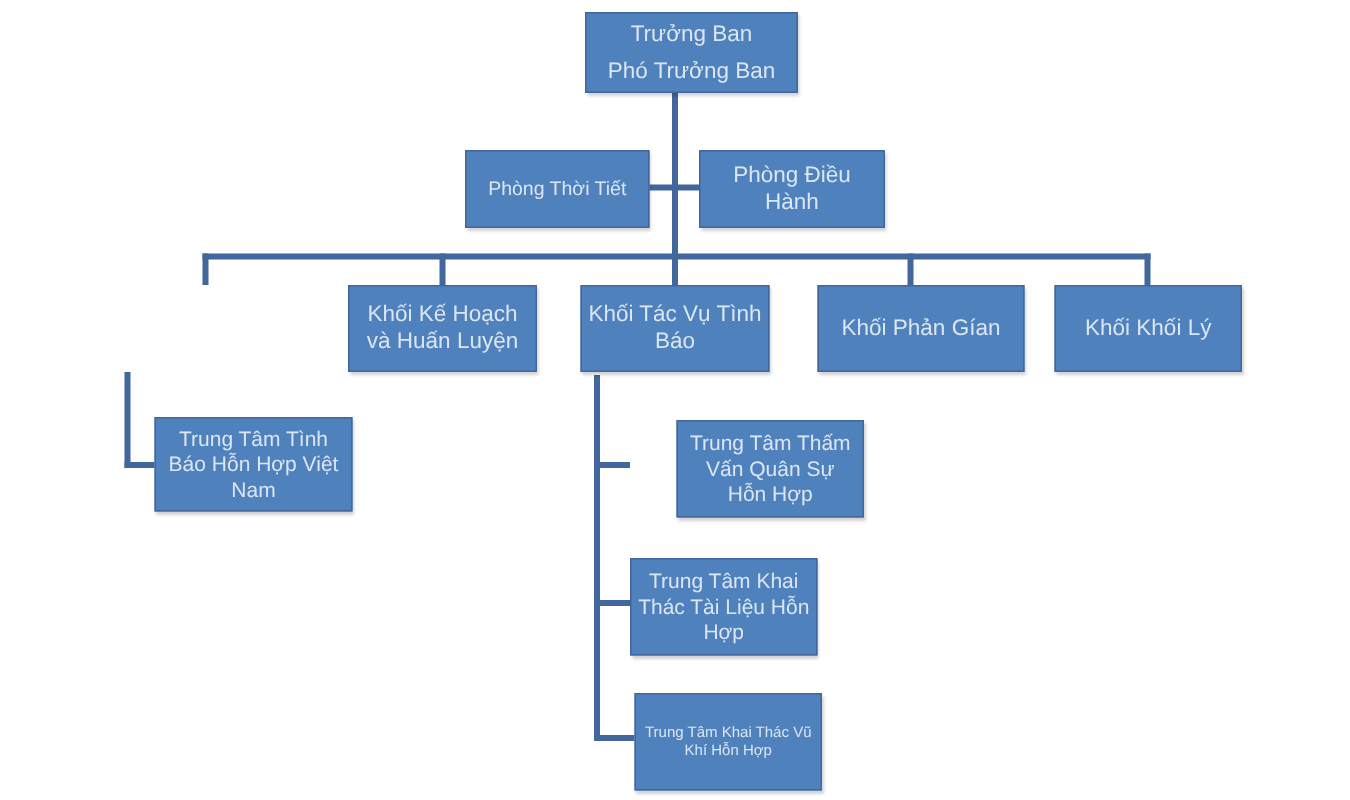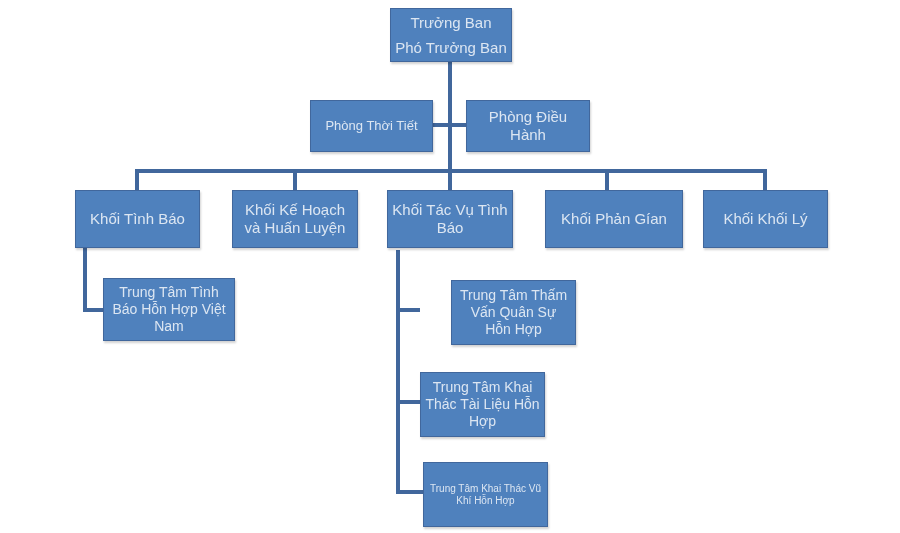--- a/index.html
+++ b/index.html
@@ -22,21 +22,21 @@
     text-align: center;
     white-space: pre-line;
     box-sizing: border-box;
     line-height: 1.2;
     box-shadow: 1px 2px 2px rgba(0,0,0,0.18);
     padding: 2px 3px;
   }
   .conn { position: absolute; background: #41679C; }
 
   
-  #n-root {left:390px; top:8px;   width:122px; height:54px; font-size:15px; line-height:1.7;}
+  #n-root {left:390px; top:8px;   width:142px; height:54px; font-size:15px; line-height:1.7;}
   #n-l2a  {left:310px; top:100px; width:123px; height:52px; font-size:13px;}
   #n-l2b  {left:466px; top:100px; width:124px; height:52px; font-size:15px;}
   #n-b1   {left:75px;  top:190px; width:125px; height:58px; font-size:15px;}
   #n-b2   {left:232px; top:190px; width:126px; height:58px; font-size:15px;}
   #n-b3   {left:387px; top:190px; width:126px; height:58px; font-size:15px;}
   #n-b4   {left:545px; top:190px; width:138px; height:58px; font-size:15px;}
   #n-b5   {left:703px; top:190px; width:125px; height:58px; font-size:15px;}
   #n-c1   {left:103px; top:278px; width:132px; height:63px; font-size:14px;}
   #n-c3a  {left:420px; top:280px; width:125px; height:65px; font-size:14px;margin-left:31px;}
   #n-c3b  {left:420px; top:372px; width:125px; height:65px; font-size:14px;}
@@ -75,21 +75,20 @@
   <div class="conn" id="cn-b3-h1"></div>
   <div class="conn" id="cn-b3-h2"></div>
   <div class="conn" id="cn-b3-h3"></div>
 
   <div class="node" id="n-root">Trưởng Ban
 Phó Trưởng Ban</div>
 
   <div class="node" id="n-l2a">Phòng Thời Tiết</div>
   <div class="node" id="n-l2b">Phòng Điều Hành</div>
 
-  <div class="node" id="n-b1">Khối Tình Báo</div>
   <div class="node" id="n-b2">Khối Kế Hoạch và Huấn Luyện</div>
   <div class="node" id="n-b3">Khối Tác Vụ Tình Báo</div>
   <div class="node" id="n-b4">Khối Phản Gían</div>
   <div class="node" id="n-b5">Khối Khối Lý</div>
 
   <div class="node" id="n-c1">Trung Tâm Tình Báo Hỗn Hợp Việt Nam</div>
 
   <div class="node" id="n-c3a">Trung Tâm  Thấm Vấn Quân Sự
 Hỗn Hợp</div>
   <div class="node" id="n-c3b">Trung Tâm Khai Thác Tài  Liệu Hỗn Hợp</div>

